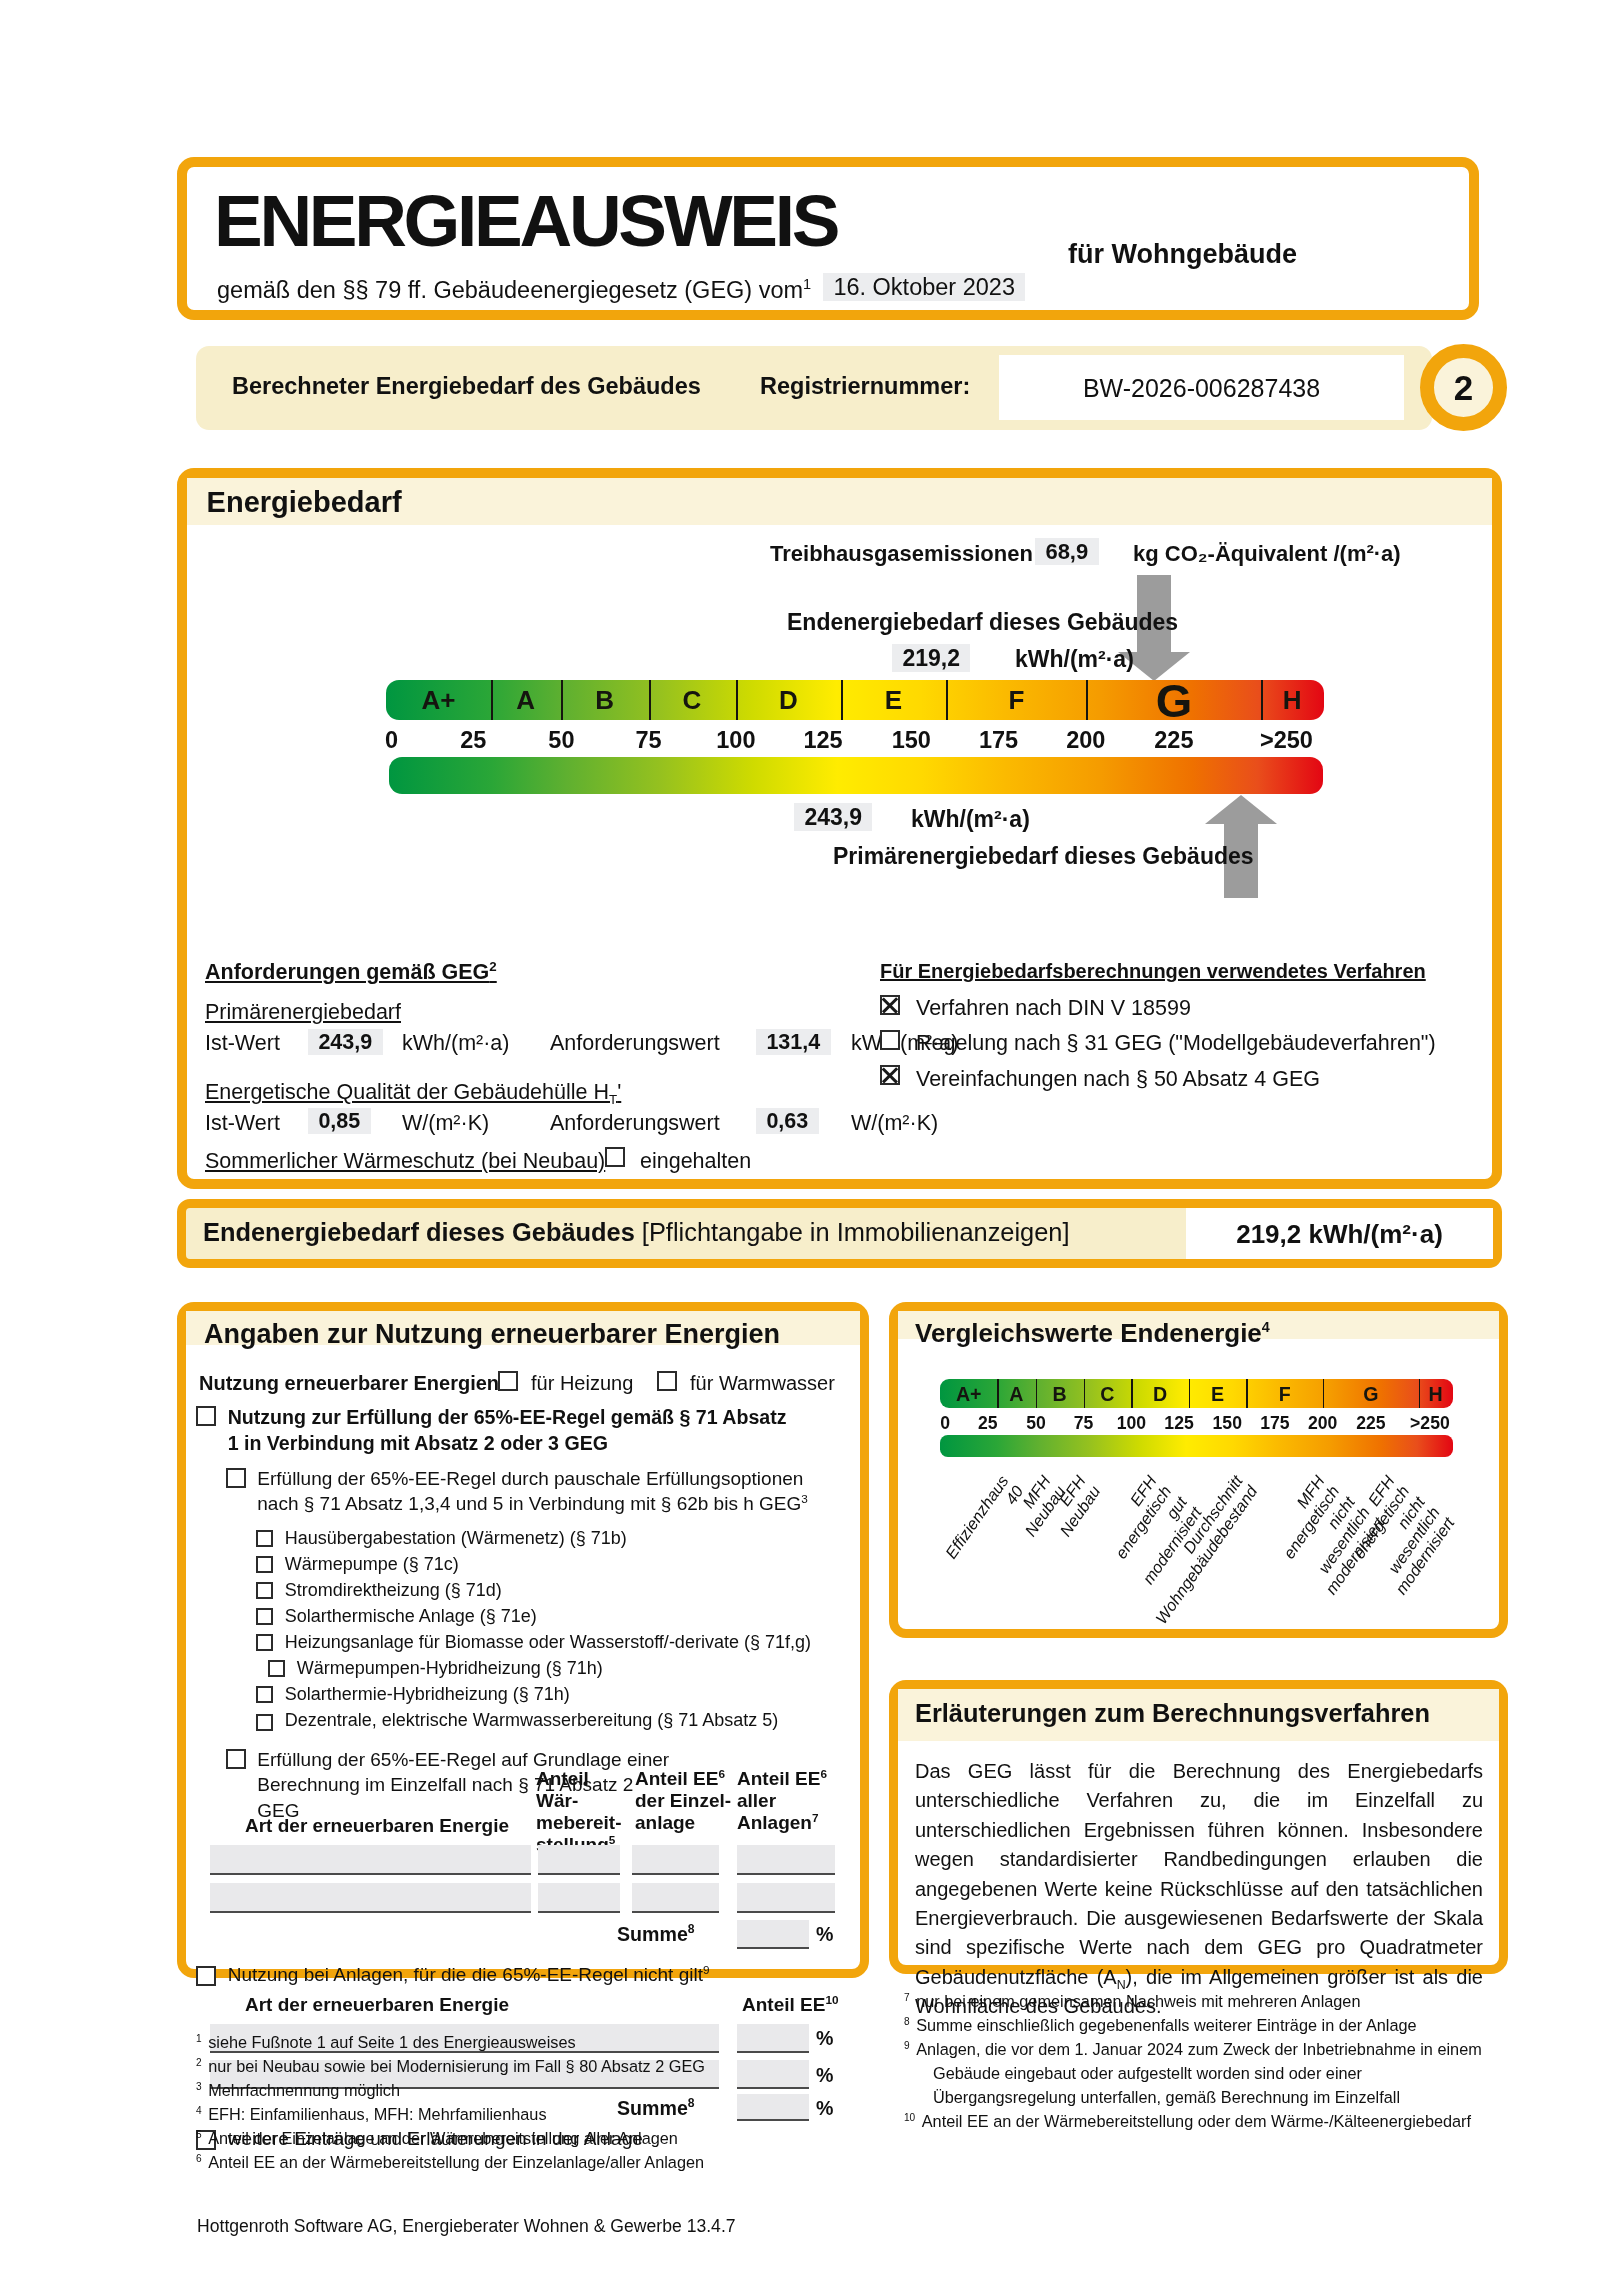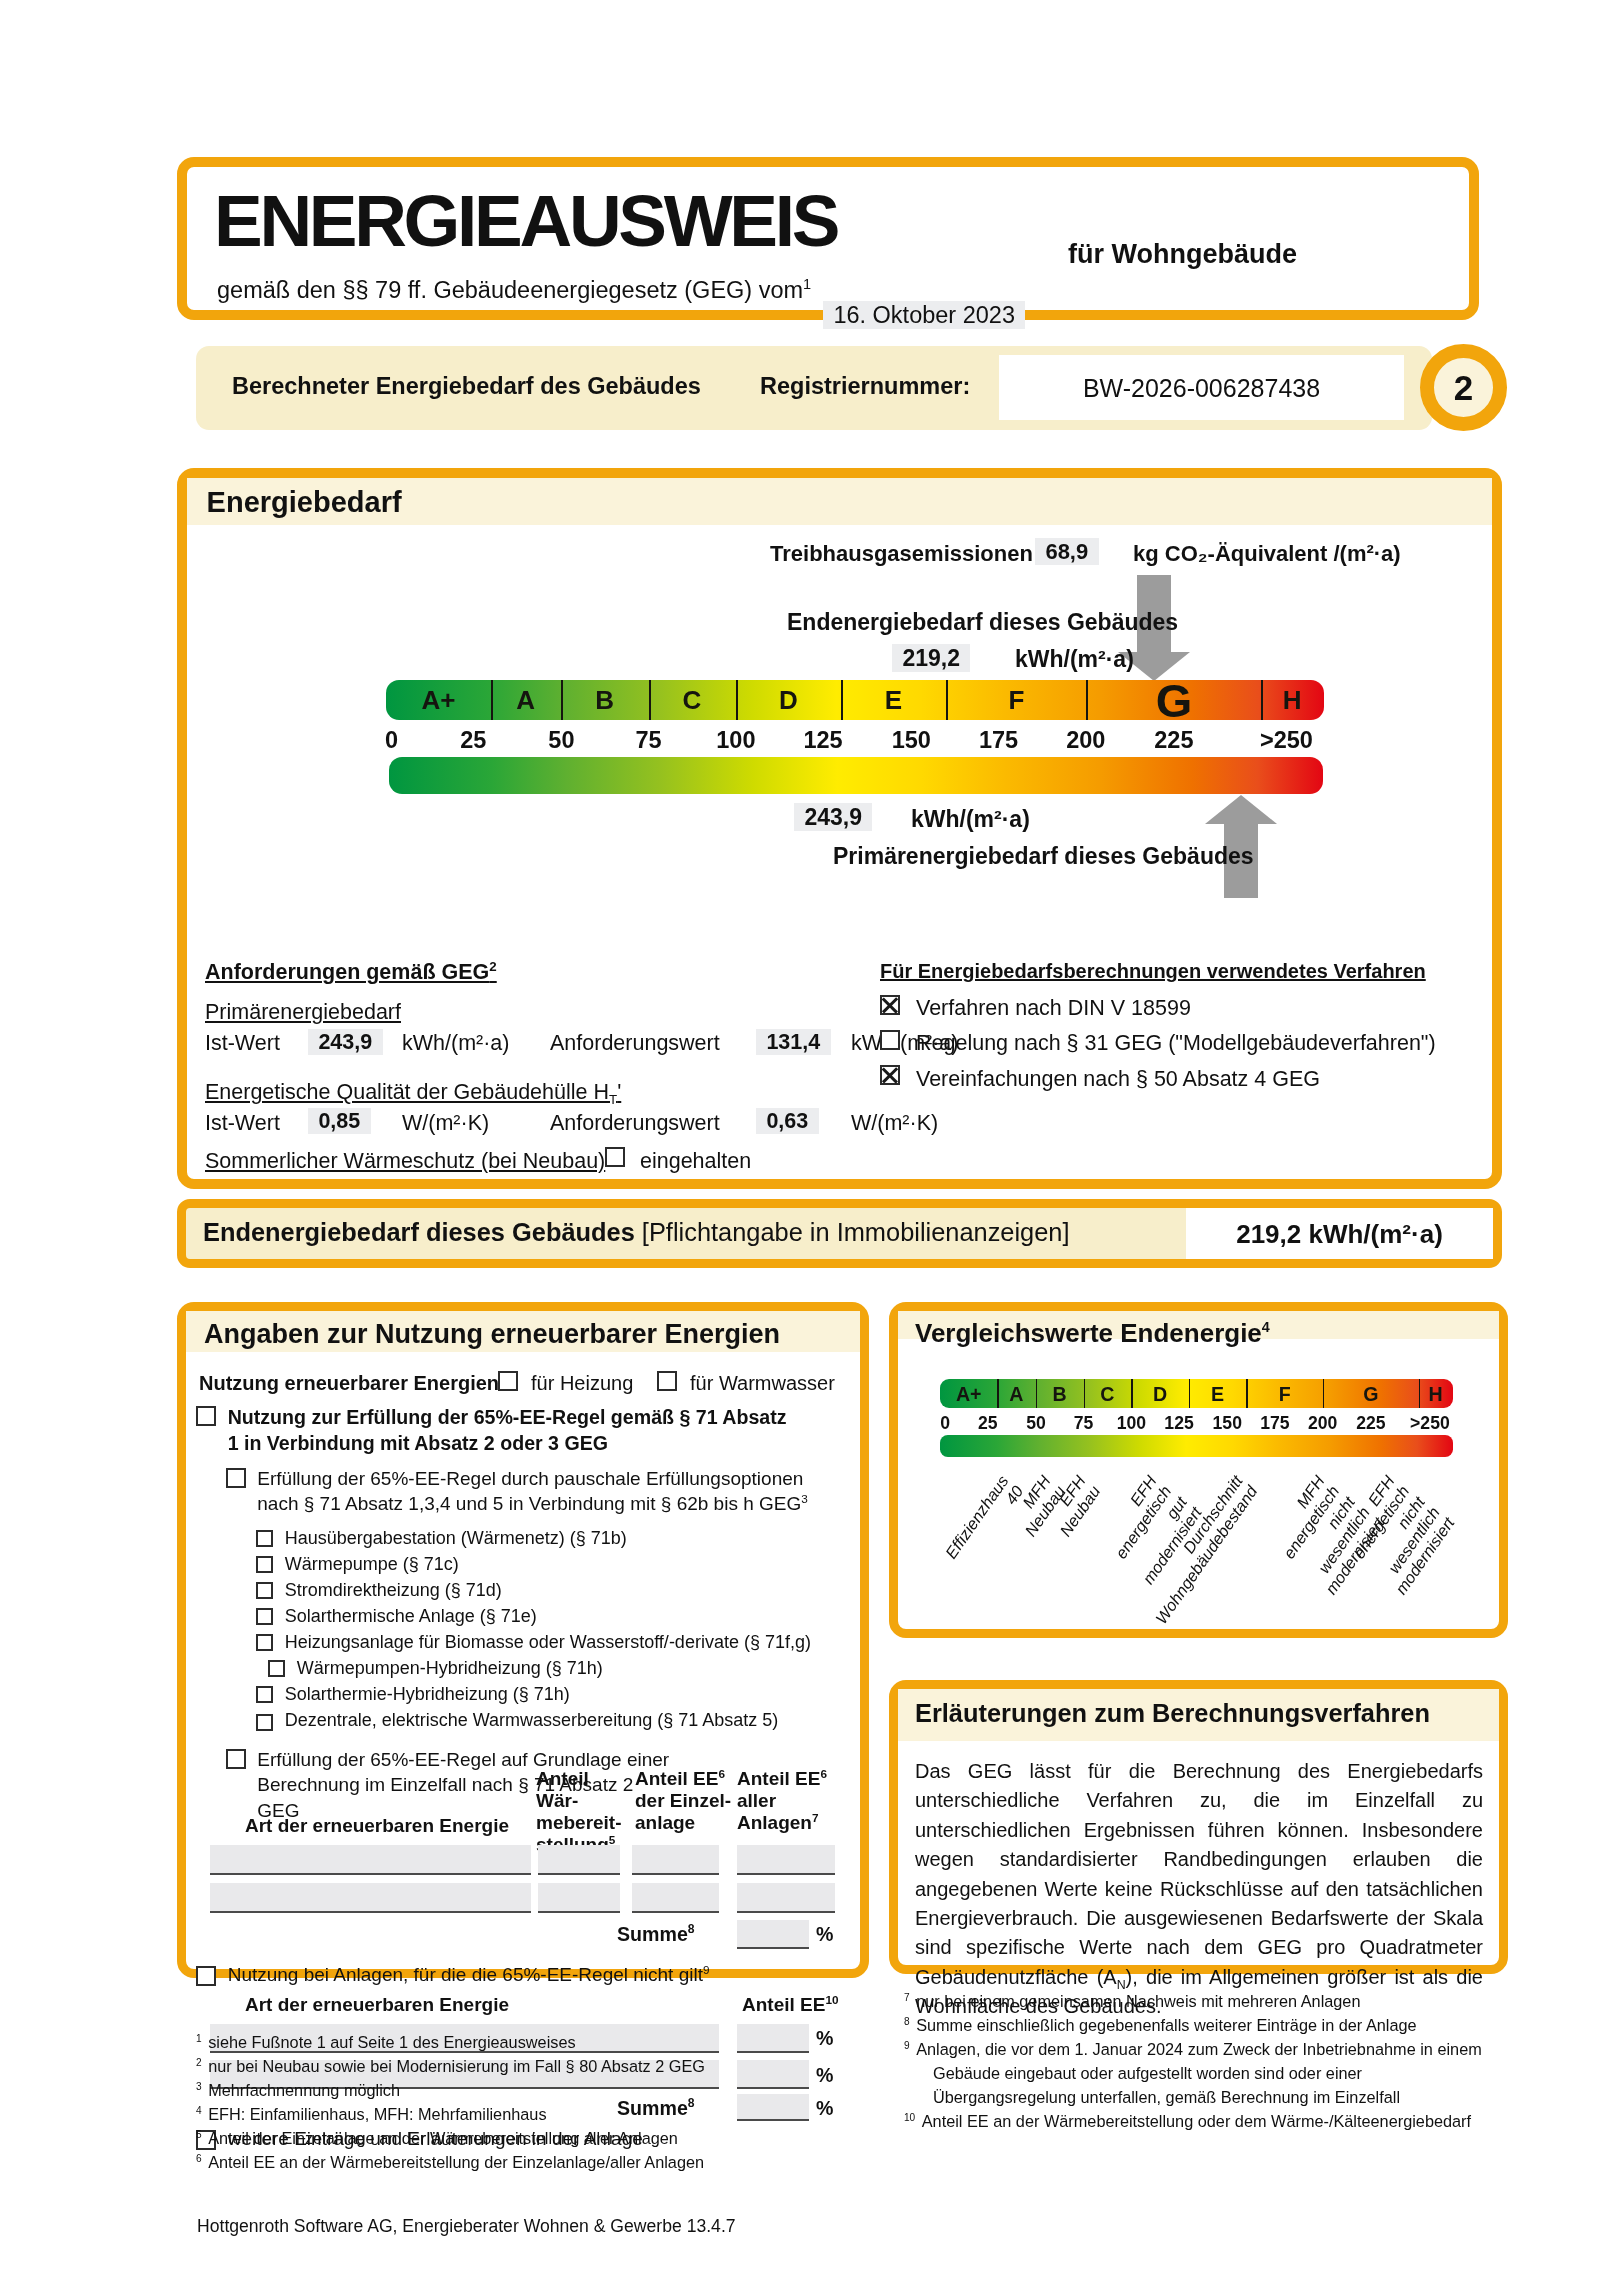--- a/index.html
+++ b/index.html
@@ -58,21 +58,21 @@
 <body>
 
 <div class="page">
 
   <div class="box" style="left:177px;top:157px;width:1302px;height:163px;">
     <div class="t b" style="left:27px;top:11.7px;font-size:73px;font-weight:900;letter-spacing:-3.3px;">ENERGIEAUSWEIS</div>
     <div class="t b" style="left:881px;top:72px;font-size:27px;">für Wohngebäude</div>
     <div class="t" style="left:30px;top:110px;font-size:23.5px;">
       <span>gemäß den §§ 79 ff. Gebäudeenergiegesetz (GEG) vom</span><sup>1</sup>
     </div>
-    <div class="t hl" style="left:636px;top:106px;font-size:23.5px;margin-top:28px;">16. Oktober 2023</div>
+    <div class="t hl" style="left:636px;top:106px;font-size:23.5px;">16. Oktober 2023</div>
   </div>
 
   <div class="w" style="left:196px;top:346px;width:1236px;height:84px;background:var(--beige);border-radius:13px;">
     <div class="t b" style="left:36px;top:27px;font-size:23.5px;">Berechneter Energiebedarf des Gebäudes</div>
     <div class="t b" style="left:564px;top:27px;font-size:23.5px;">Registriernummer:</div>
     <div class="w" style="left:803px;top:9px;width:405px;height:65px;background:#fff;">
       <div class="t" style="left:50%;top:50%;transform:translate(-50%,-50%);font-size:25px;">BW-2026-006287438</div>
     </div>
   </div>
   <div class="w" style="left:1420px;top:344px;width:87px;height:87px;border:14.4px solid var(--orange);border-radius:50%;background:var(--cream);">
@@ -179,21 +179,21 @@
   <div class="w" style="left:177px;top:1199px;width:1325px;height:69px;background:var(--beige);border:9px solid var(--orange);border-radius:13px;">
     <div class="w" style="position:absolute;right:0;top:0;width:307px;height:51px;background:#fff;">
       <div class="t b" style="left:50%;top:50%;transform:translate(-50%,-50%);font-size:26px;">219,2 kWh/(m²·a)</div>
     </div>
     <div class="t" style="left:17px;top:10.4px;font-size:25.4px;">
       <span class="b">Endenergiebedarf dieses Gebäudes</span>&nbsp;<span>[Pflichtangabe in Immobilienanzeigen]</span>
     </div>
   </div>
 
   <div class="box" style="left:177px;top:1302px;width:692px;height:676px;border-width:9px;">
-    <div class="strip" style="height:41px;text-align:center;">
+    <div class="strip" style="height:34px;text-align:center;">
       <div class="t b" style="left:18px;top:7.8px;font-size:27px;">Angaben zur Nutzung erneuerbarer Energien</div>
     </div>
 
     <div class="t b" style="left:13px;top:61px;font-size:20px;">
       <span>Nutzung erneuerbarer Energien</span><sup>3</sup>
     </div>
     <span class="cb" style="position:absolute;left:312px;top:60px;"></span>
     <div class="t" style="left:345px;top:61px;font-size:20px;">für Heizung</div>
     <span class="cb" style="position:absolute;left:471px;top:60px;"></span>
     <div class="t" style="left:504px;top:61px;font-size:20px;">für Warmwasser</div>

